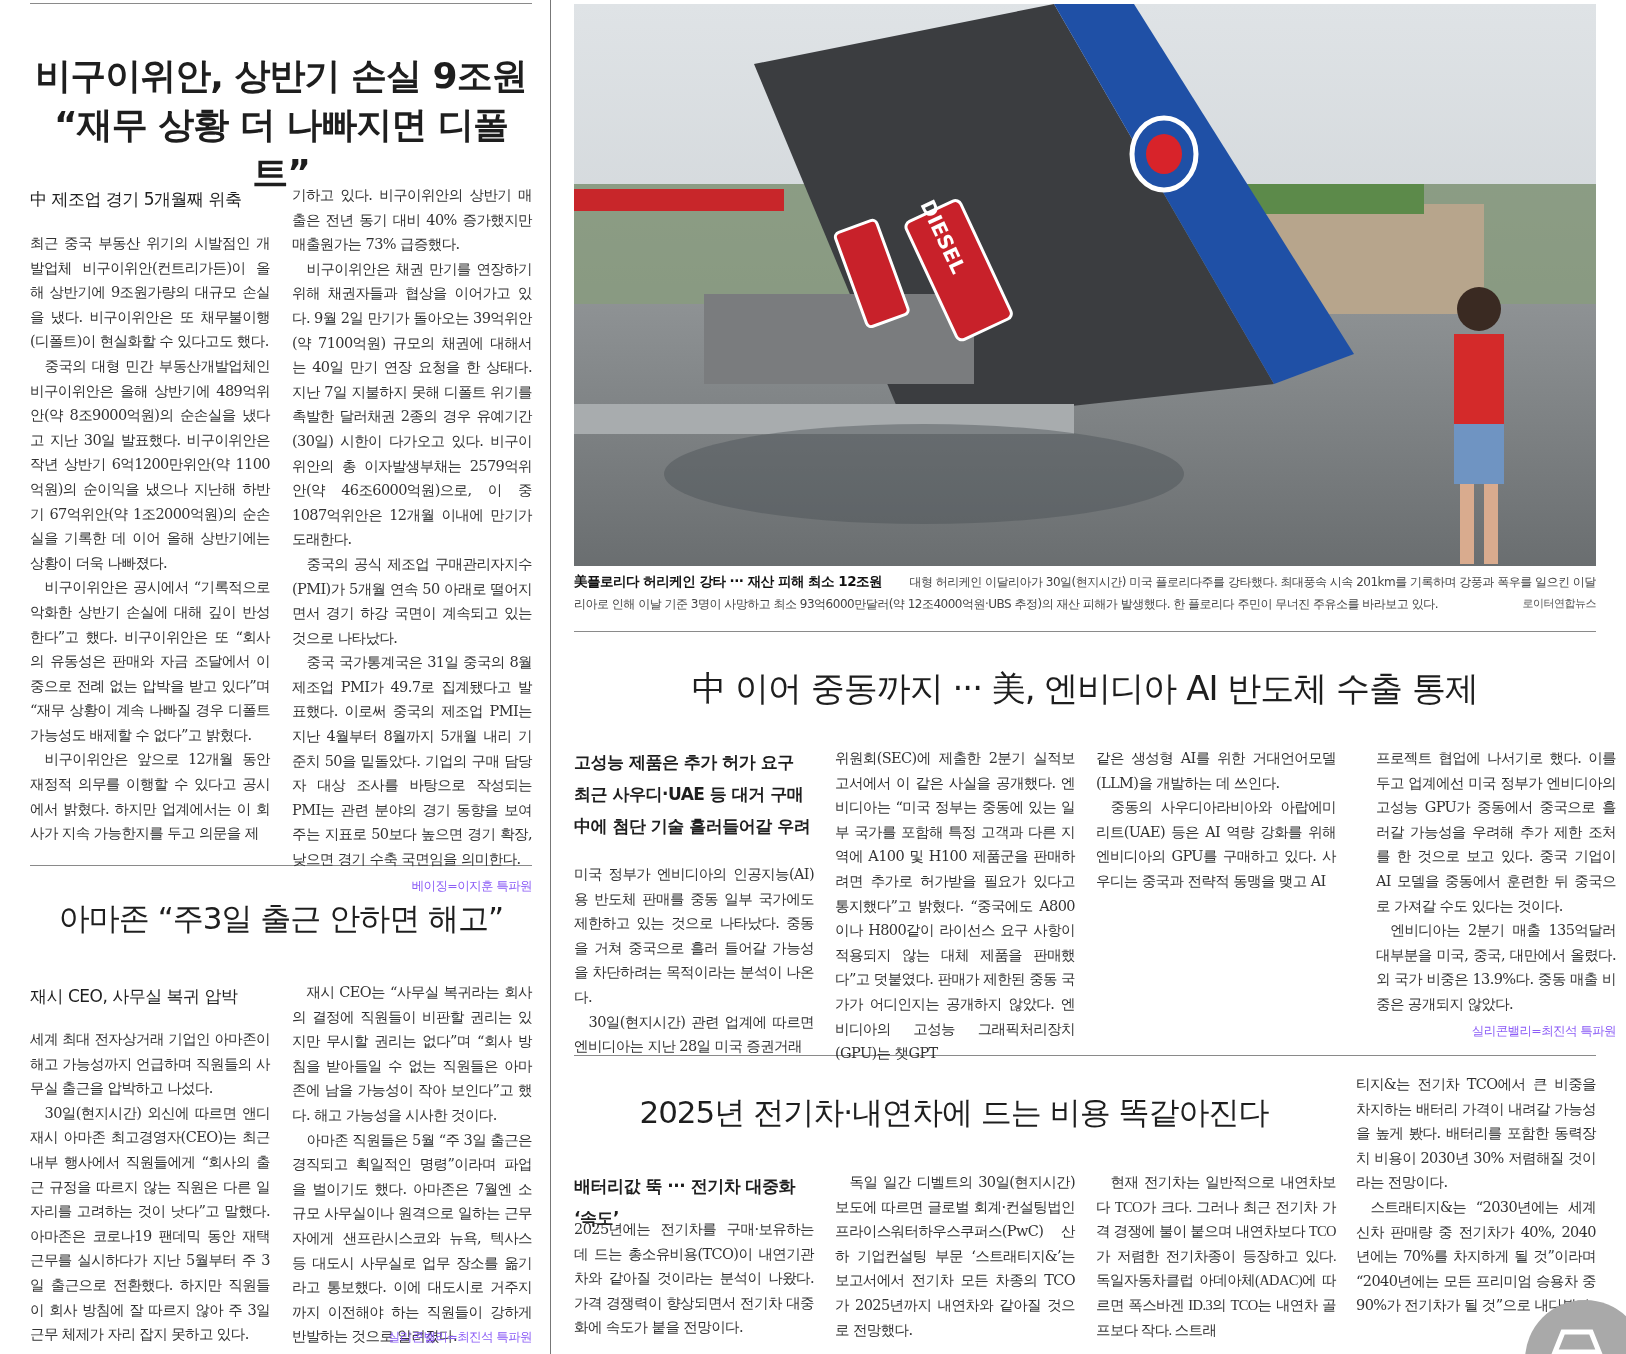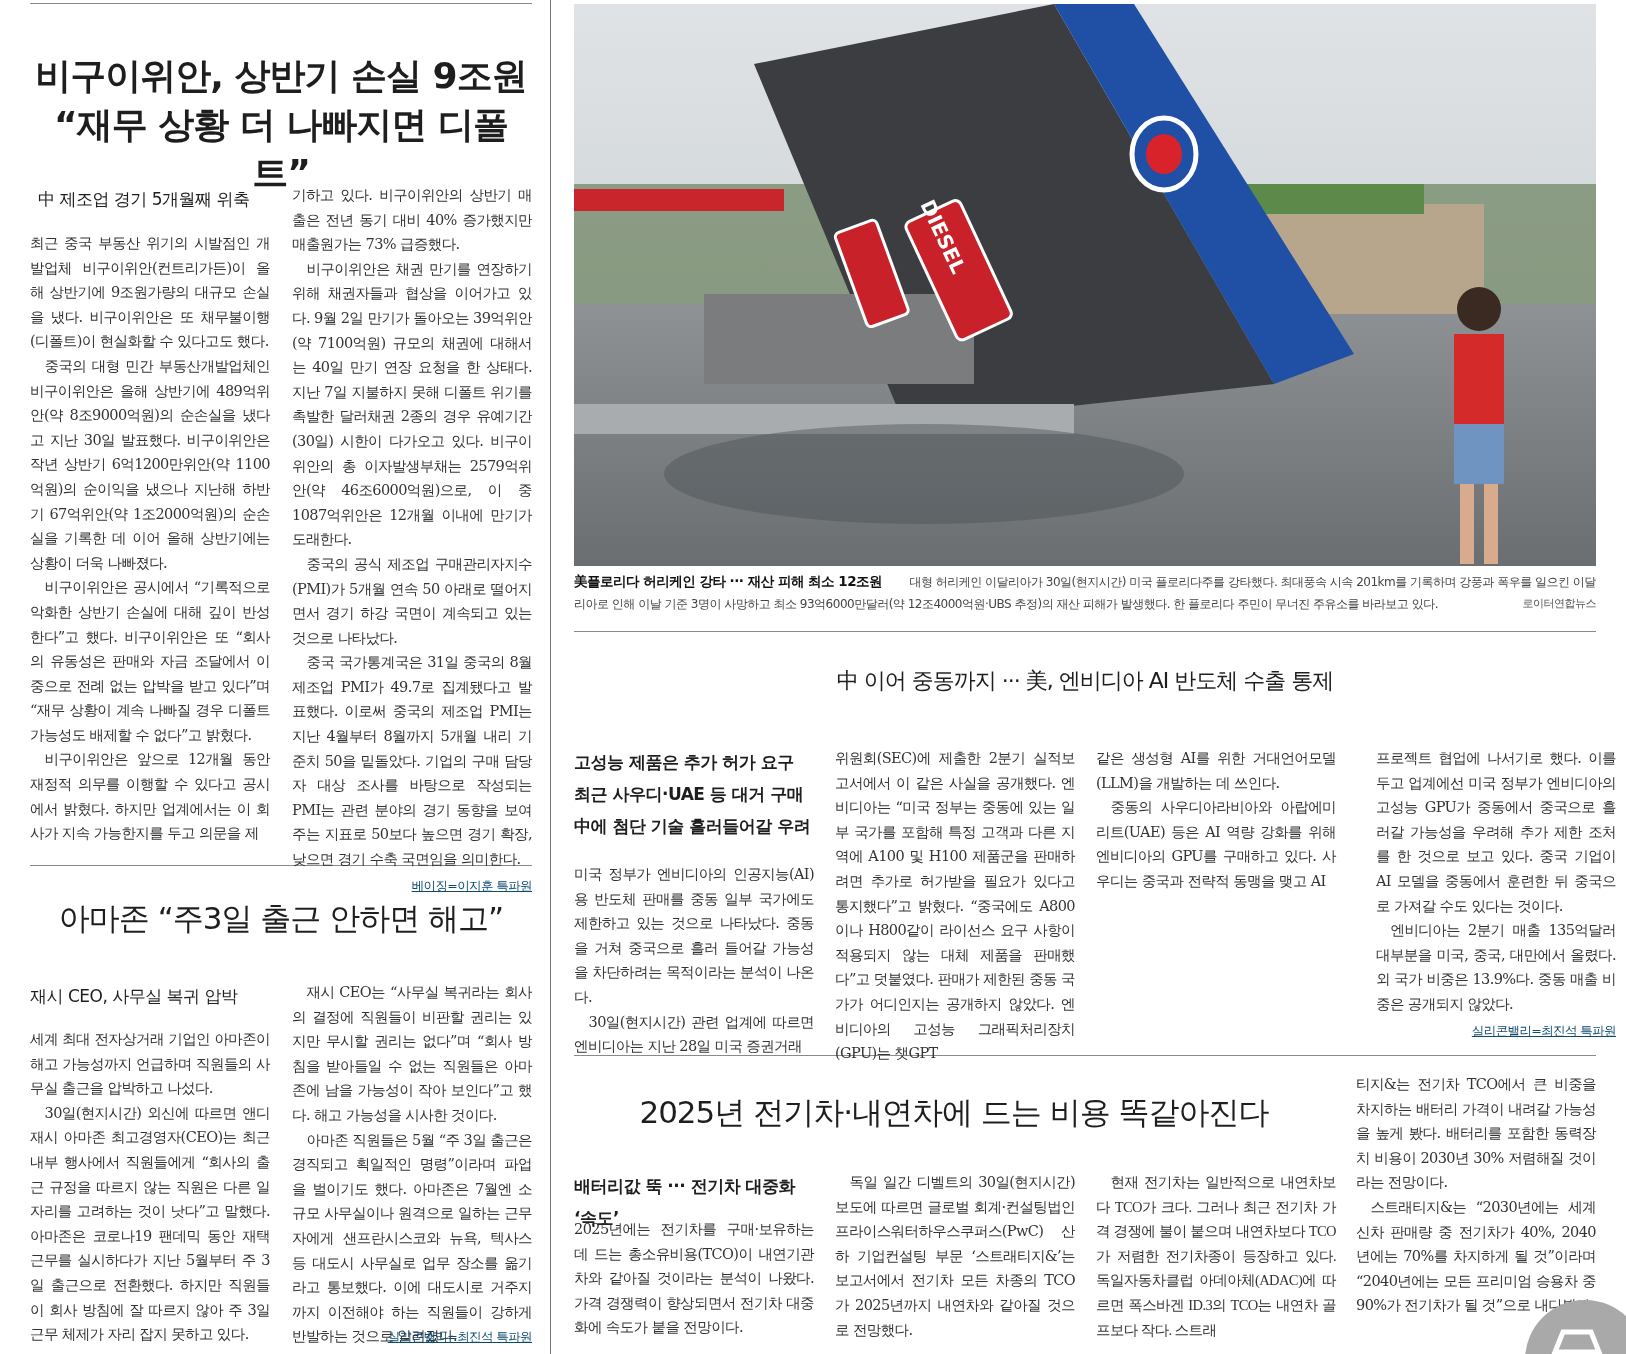--- a/index.html
+++ b/index.html
@@ -5,42 +5,42 @@
   html, body { margin:0; padding:0; }
   body { width:1626px; height:1354px; background:#fff; position:relative; overflow:hidden;
          font-family:"DejaVu Serif", serif; color:#2a2a2a; }
   .rule-h { position:absolute; height:1px; background:#8a8a8a; }
   .rule-v { position:absolute; width:1px; background:#8a8a8a; }
   .headline { position:absolute; font-family:"DejaVu Sans", sans-serif; color:#1e1e1e; text-align:center; letter-spacing:-1px; line-height:1.35; }
   .sub { position:absolute; font-family:"DejaVu Sans", sans-serif; font-size:17px; color:#1e1e1e; line-height:32px; letter-spacing:-0.5px; }
   .col { position:absolute; font-size:14.5px; line-height:24.6px; color:#333; letter-spacing:-0.6px; text-align:justify; }
   .col p { margin:0; text-indent:1em; }
   .col p.noind { text-indent:0; }
-  .byline { display:block; text-align:right; font-family:"DejaVu Sans", sans-serif; font-size:12.5px; color:#0c4a6e; margin-top:2px;text-decoration:underline; }
+  .byline { display:block; text-align:right; font-family:"DejaVu Sans", sans-serif; font-size:12.5px; color:#8b5cf6; margin-top:2px; }
   .photo { position:absolute; left:574px; top:4px; width:1022px; height:562px; overflow:hidden; background:#c9cdd1; }
   .caption { position:absolute; left:574px; top:570px; width:1022px; font-family:"DejaVu Sans", sans-serif; font-size:12px; line-height:22px; color:#444; letter-spacing:-0.5px; }
   .caption .cap-title { font-weight:bold; color:#111; font-size:13.5px; margin-right:24px; }
   .caption .credit { float:right; font-size:11px; color:#555; }
   .badge { position:absolute; left:1525px; top:1300px; width:120px; height:120px; border-radius:50%; background:#a9a9a9; }
 </style>
 </head>
 <body>
 
 <div class="rule-h" style="left:30px;top:3px;width:502px;"></div>
 <div class="rule-v" style="left:550px;top:0;height:1354px;background:#777;"></div>
 <div class="rule-h" style="left:30px;top:865px;width:502px;"></div>
 <div class="rule-h" style="left:574px;top:631px;width:1022px;"></div>
 <div class="rule-h" style="left:574px;top:1055px;width:1022px;"></div>
 
 <div>
   <div class="headline" style="left:30px;top:52px;width:502px;font-size:36px;font-weight:bold;">
     <div>비구이위안, 상반기 손실 9조원</div>
     <div>“재무 상황 더 나빠지면 디폴트”</div>
   </div>
-  <div class="sub" style="left:38px;top:183px;width:240px;">中 제조업 경기 5개월째 위축</div>
+  <div class="sub" style="left:30px;top:183px;width:240px;">中 제조업 경기 5개월째 위축</div>
   <div class="col" style="left:30px;top:231px;width:240px;">
     <p class="noind">최근 중국 부동산 위기의 시발점인 개발업체 비구이위안(컨트리가든)이 올해 상반기에 9조원가량의 대규모 손실을 냈다. 비구이위안은 또 채무불이행(디폴트)이 현실화할 수 있다고도 했다.</p>
     <p>중국의 대형 민간 부동산개발업체인 비구이위안은 올해 상반기에 489억위안(약 8조9000억원)의 순손실을 냈다고 지난 30일 발표했다. 비구이위안은 작년 상반기 6억1200만위안(약 1100억원)의 순이익을 냈으나 지난해 하반기 67억위안(약 1조2000억원)의 순손실을 기록한 데 이어 올해 상반기에는 상황이 더욱 나빠졌다.</p>
     <p>비구이위안은 공시에서 “기록적으로 악화한 상반기 손실에 대해 깊이 반성한다”고 했다. 비구이위안은 또 “회사의 유동성은 판매와 자금 조달에서 이중으로 전례 없는 압박을 받고 있다”며 “재무 상황이 계속 나빠질 경우 디폴트 가능성도 배제할 수 없다”고 밝혔다.</p>
     <p>비구이위안은 앞으로 12개월 동안 재정적 의무를 이행할 수 있다고 공시에서 밝혔다. 하지만 업계에서는 이 회사가 지속 가능한지를 두고 의문을 제</p>
   </div>
   <div class="col" style="left:292px;top:183px;width:240px;">
     <p class="noind">기하고 있다. 비구이위안의 상반기 매출은 전년 동기 대비 40% 증가했지만 매출원가는 73% 급증했다.</p>
     <p>비구이위안은 채권 만기를 연장하기 위해 채권자들과 협상을 이어가고 있다. 9월 2일 만기가 돌아오는 39억위안(약 7100억원) 규모의 채권에 대해서는 40일 만기 연장 요청을 한 상태다. 지난 7일 지불하지 못해 디폴트 위기를 촉발한 달러채권 2종의 경우 유예기간(30일) 시한이 다가오고 있다. 비구이위안의 총 이자발생부채는 2579억위안(약 46조6000억원)으로, 이 중 1087억위안은 12개월 이내에 만기가 도래한다.</p>
     <p>중국의 공식 제조업 구매관리자지수(PMI)가 5개월 연속 50 아래로 떨어지면서 경기 하강 국면이 계속되고 있는 것으로 나타났다.</p>
@@ -102,21 +102,21 @@
     <circle cx="905" cy="305" r="22" fill="#3a2a22"></circle>
   </svg>
 </div>
 <div class="caption">
   <span class="cap-title">美플로리다 허리케인 강타 ··· 재산 피해 최소 12조원</span>
   <span>대형 허리케인 이달리아가 30일(현지시간) 미국 플로리다주를 강타했다. 최대풍속 시속 201km를 기록하며 강풍과 폭우를 일으킨 이달리아로 인해 이날 기준 3명이 사망하고 최소 93억6000만달러(약 12조4000억원·UBS 추정)의 재산 피해가 발생했다. 한 플로리다 주민이 무너진 주유소를 바라보고 있다.</span>
   <span class="credit">로이터연합뉴스</span>
 </div>
 
 <div>
-  <div class="headline" style="left:574px;top:666px;width:1022px;font-size:22px;">中 이어 중동까지 ··· 美, 엔비디아 AI 반도체 수출 통제</div>
+  <div class="headline" style="left:574px;top:666px;width:1022px;font-size:34px;">中 이어 중동까지 ··· 美, 엔비디아 AI 반도체 수출 통제</div>
   <div class="sub" style="left:574px;top:746px;width:240px;font-weight:bold;">
     <div>고성능 제품은 추가 허가 요구</div>
     <div>최근 사우디·UAE 등 대거 구매</div>
     <div>中에 첨단 기술 흘러들어갈 우려</div>
   </div>
   <div class="col" style="left:574px;top:862px;width:240px;">
     <p class="noind">미국 정부가 엔비디아의 인공지능(AI)용 반도체 판매를 중동 일부 국가에도 제한하고 있는 것으로 나타났다. 중동을 거쳐 중국으로 흘러 들어갈 가능성을 차단하려는 목적이라는 분석이 나온다.</p>
     <p>30일(현지시간) 관련 업계에 따르면 엔비디아는 지난 28일 미국 증권거래</p>
   </div>
   <div class="col" style="left:835px;top:746px;width:240px;">

